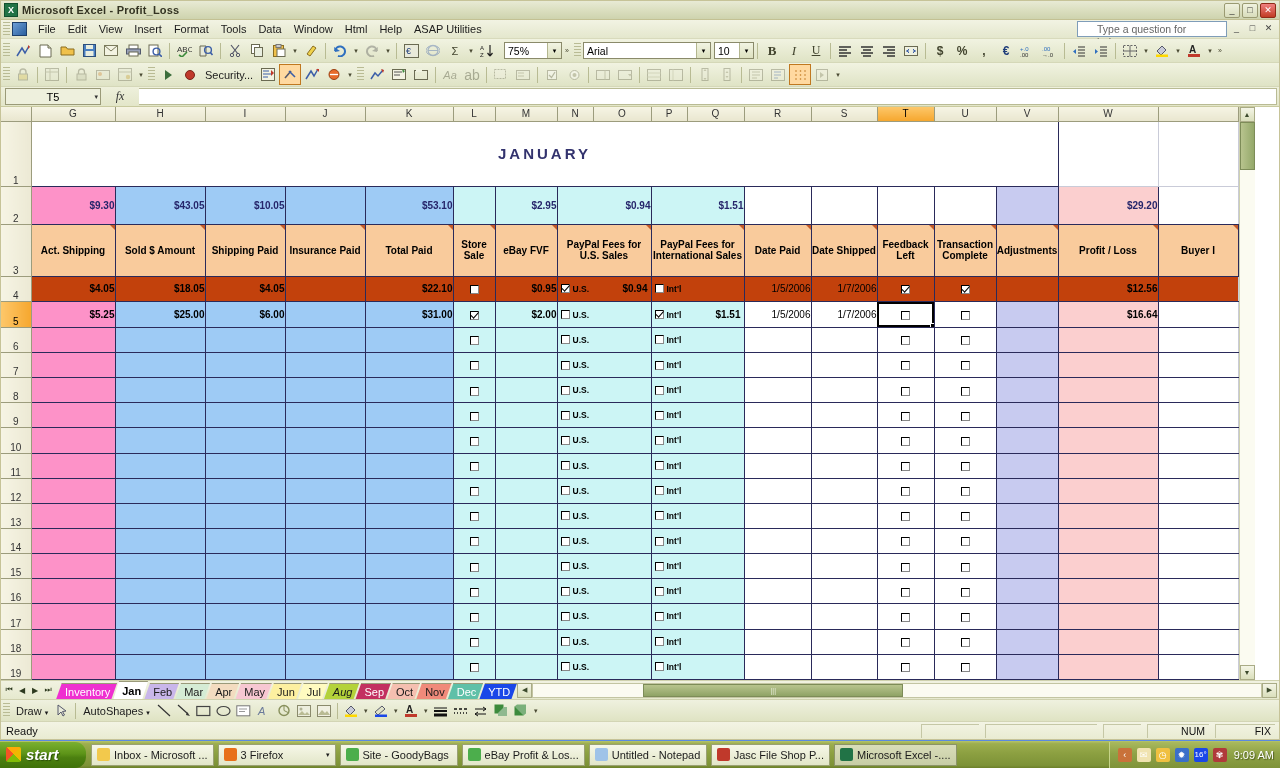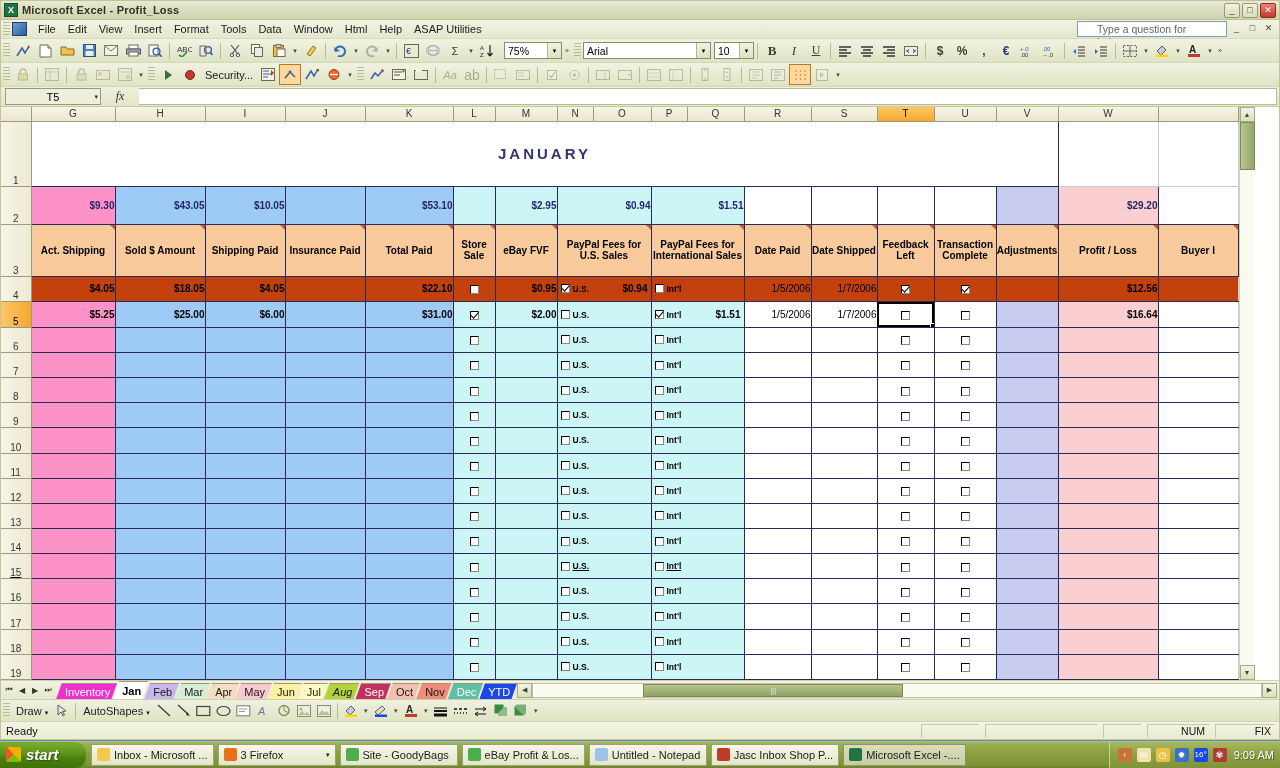--- a/index.html
+++ b/index.html
@@ -1174,21 +1174,21 @@
                 </div>
               </td>
               <td class="cell f-white"></td>
               <td class="cell f-white"></td>
               <td class="cell f-white cbwrap"><span class="cbox"></span></td>
               <td class="cell f-white cbwrap"><span class="cbox"></span></td>
               <td class="cell f-lav"></td>
               <td class="cell f-rose"></td>
               <td class="cell f-white" style="border-right: 1px solid rgb(201, 203, 216);"></td>
             </tr>
-            <tr style="height: 24.5px; text-decoration: underline;">
+            <tr style="height: 24.5px;">
               <td class="rowhead">15</td>
               <td class="cell f-pink"></td>
               <td class="cell f-blue"></td>
               <td class="cell f-blue"></td>
               <td class="cell f-blue"></td>
               <td class="cell f-blue"></td>
               <td class="cell f-cyan cbwrap"><span class="cbox"></span></td>
               <td class="cell f-cyan"></td>
               <td class="cell f-cyan" colspan="2">
                 <div class="cblabel">
@@ -1538,21 +1538,21 @@
       <div class="tbtask">
         <span class="tbico" style="background: rgb(76, 174, 76);"></span>
         <span style="overflow: hidden; text-overflow: ellipsis;">eBay Profit &amp; Los...</span>
       </div>
       <div class="tbtask">
         <span class="tbico" style="background: rgb(159, 195, 232);"></span>
         <span style="overflow: hidden; text-overflow: ellipsis;">Untitled - Notepad</span>
       </div>
       <div class="tbtask">
         <span class="tbico" style="background: rgb(192, 57, 43);"></span>
-        <span style="overflow: hidden; text-overflow: ellipsis;">Jasc Inbox Shop P...</span>
+        <span style="overflow: hidden; text-overflow: ellipsis;">Jasc File Shop P...</span>
       </div>
       <div class="tbtask active">
         <span class="tbico" style="background: rgb(33, 115, 70);"></span>
         <span style="overflow: hidden; text-overflow: ellipsis;">Microsoft Excel -....</span>
       </div>
     </div>
   <div class="tray" id="tray">
       <span class="trayico" style="background: rgb(201, 114, 58); font-size: 9px;">‹</span>
       <span class="trayico" style="background: rgb(240, 227, 176); font-size: 9px;">✉</span>
       <span class="trayico" style="background: rgb(240, 192, 64); font-size: 9px;">◷</span>

